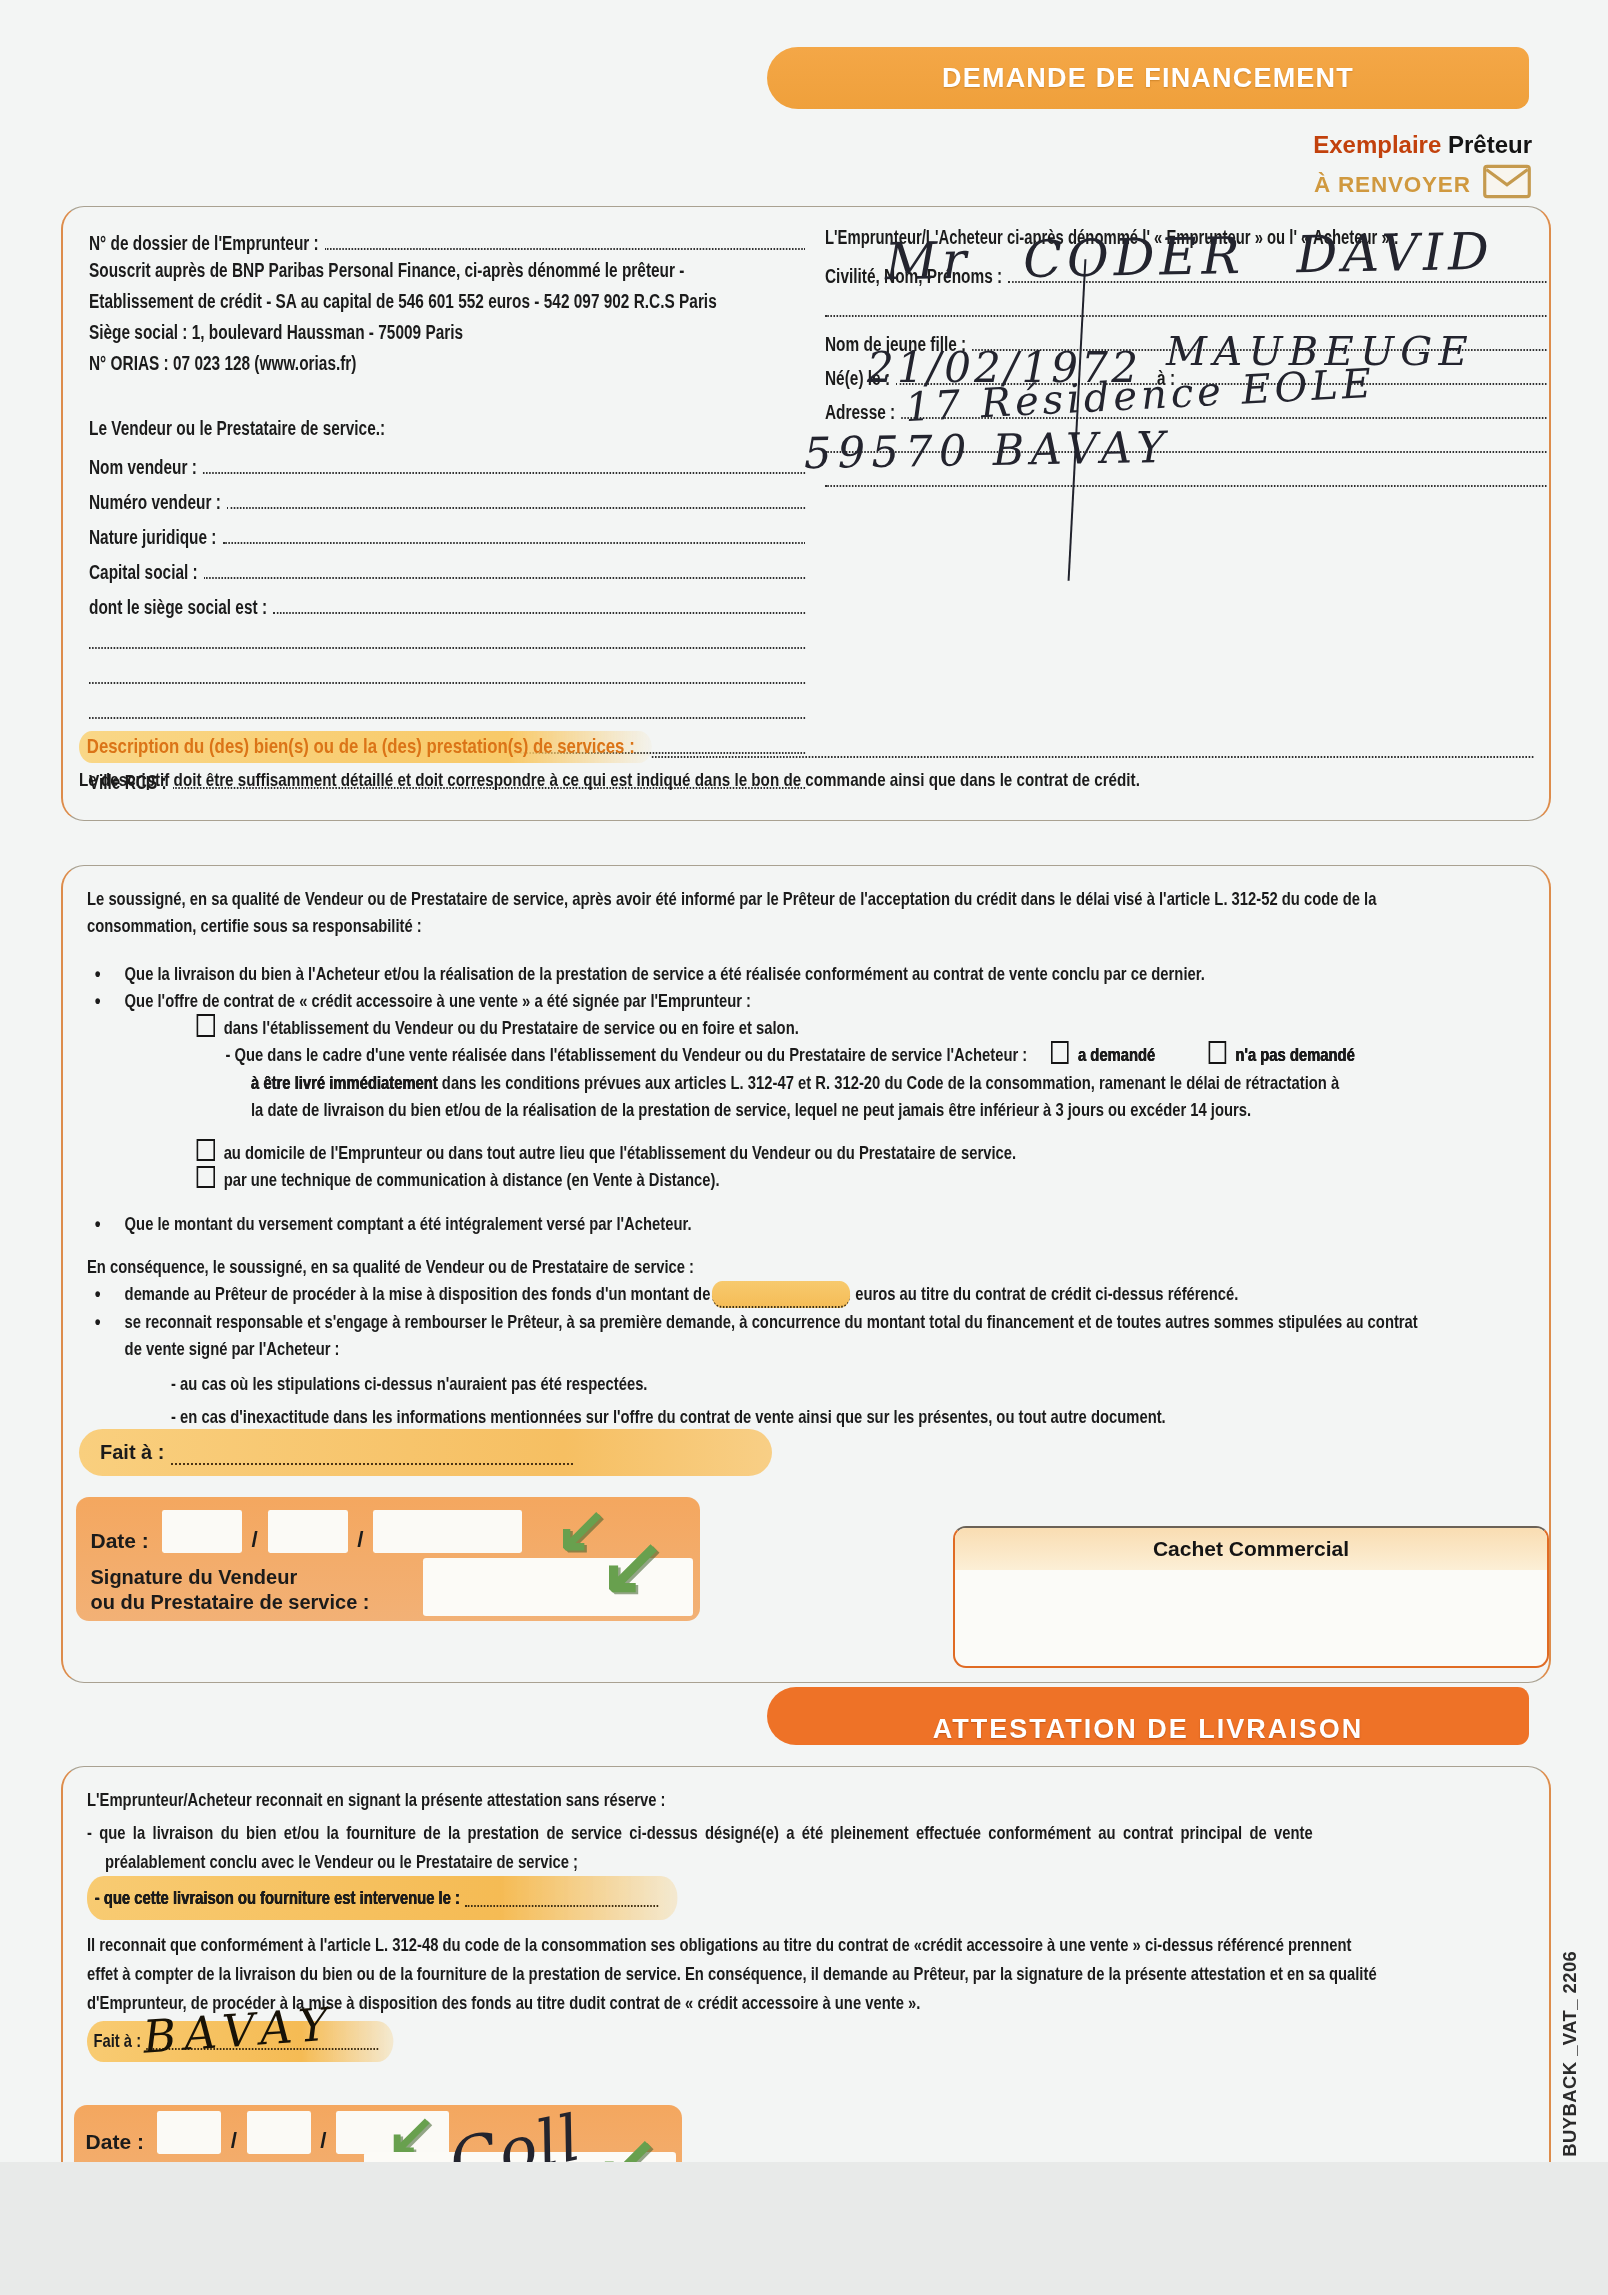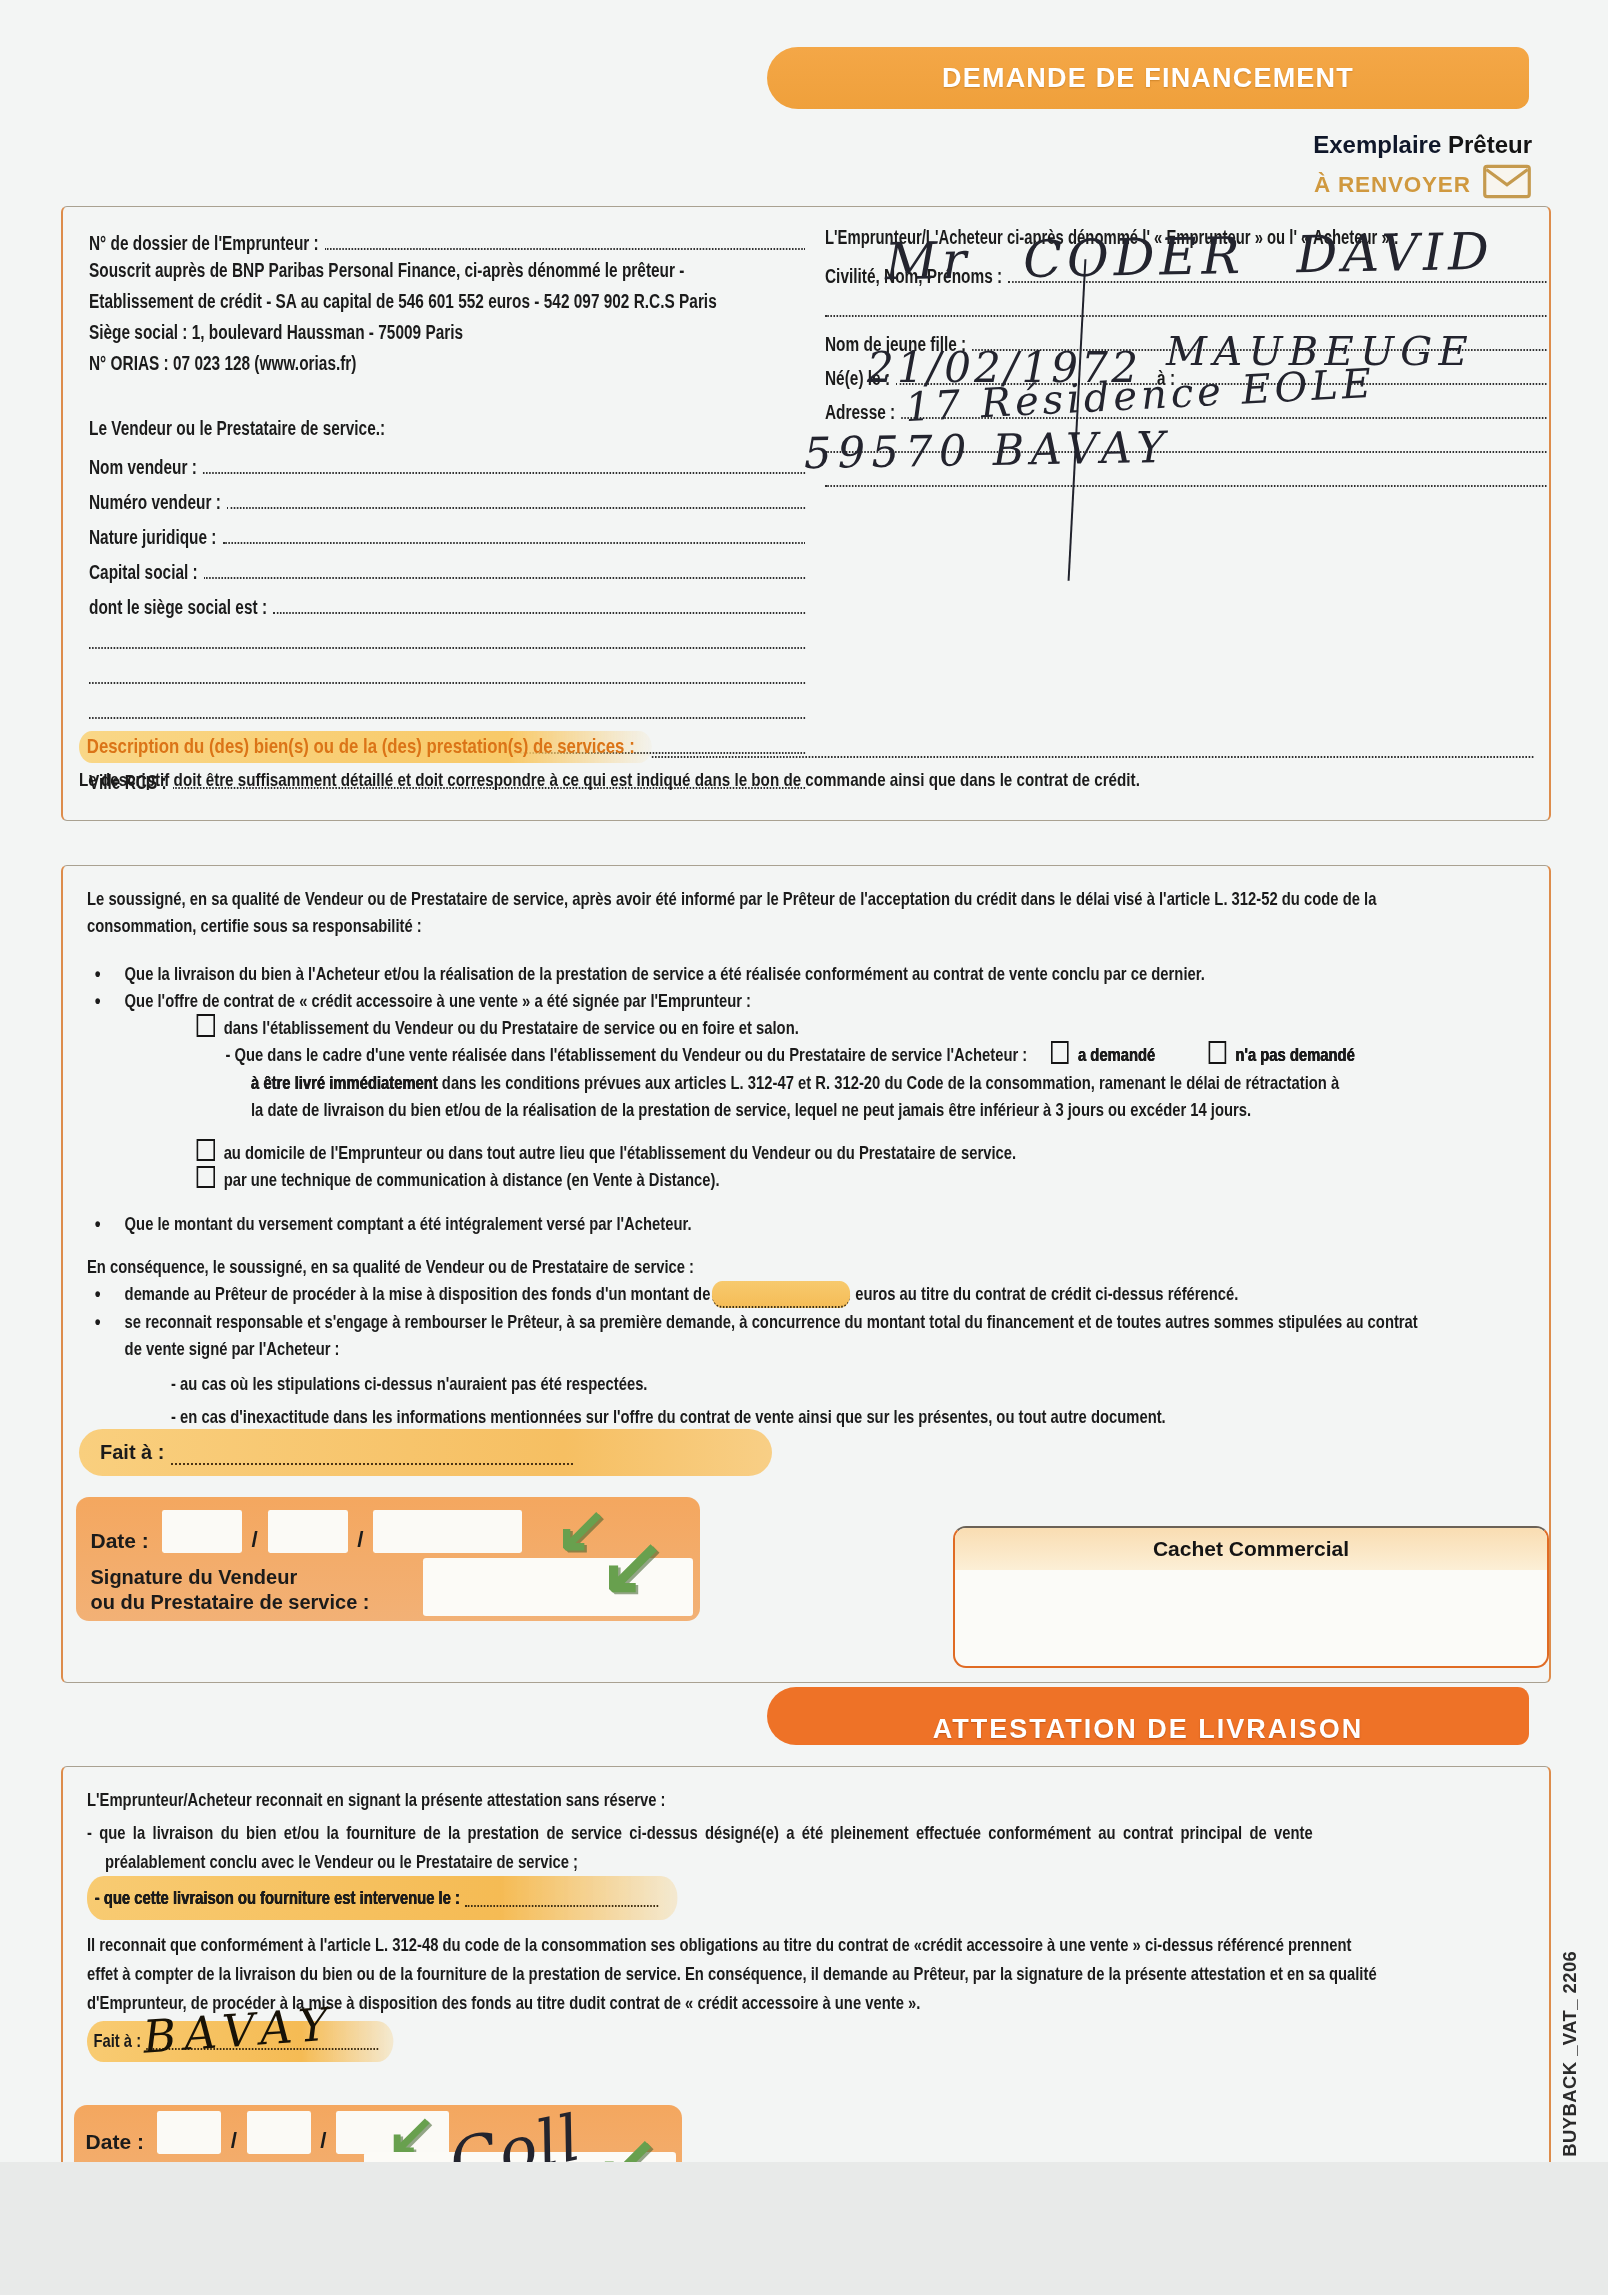--- a/index.html
+++ b/index.html
@@ -9,28 +9,28 @@
   .banner{position:absolute;display:flex;align-items:center;justify-content:center;
           color:#fff;font-weight:700;font-size:27px;letter-spacing:1.2px;}
   .banner1{left:767px;top:47px;width:762px;height:62px;
            background:linear-gradient(180deg,#f4a747,#efa03b);
            border-radius:32px 13px 13px 32px;text-shadow:0 0.8px 1.6px rgba(150,80,0,.35);}
   .banner2{left:767px;top:1687px;width:762px;height:58px;background:#ee7227;
            border-radius:29px 11.3px 11.3px 29px;letter-spacing:2px;
            text-shadow:0 0.8px 1.6px rgba(120,40,0,.4);align-items:flex-end;}
   .copyline{position:absolute;left:1126px;top:131px;width:406px;text-align:right;
             font-size:24px;font-weight:700;}
-  .c-orange{color:#0f172a;}
+  .c-orange{color:#c2410c;}
   .c-black{color:#141414;}
   .renvoyer{position:absolute;left:1126px;top:164px;width:406px;display:flex;
             justify-content:flex-end;align-items:center;gap:11.3px;color:#d0993f;
             font-size:22.5px;font-weight:700;letter-spacing:0.8px;}
   
   .box{position:absolute;border:1.6px solid #a9a191;border-left:2.4px solid #dd8c4b;
-       border-right:2.4px solid #dd8c4b;border-radius:6px;}
+       border-right:2.4px solid #dd8c4b;border-radius:23px;}
   .box1{left:61px;top:206px;width:1486px;height:613px;}
   .box2{left:61px;top:865px;width:1486px;height:816px;}
   .box3{left:61px;top:1766px;width:1486px;height:483px;}
   
   .cond2{transform:scaleX(0.77);transform-origin:0 0;}
   .cond{transform:scaleX(0.8);transform-origin:0 0;}
   .frow{display:flex;align-items:flex-end;height:35px;}
   .frow.h40{height:32px;}
   .frow.h42{height:34px;}
   .lbl{white-space:nowrap;padding-right:8px;font-weight:700;font-size:20px;}

